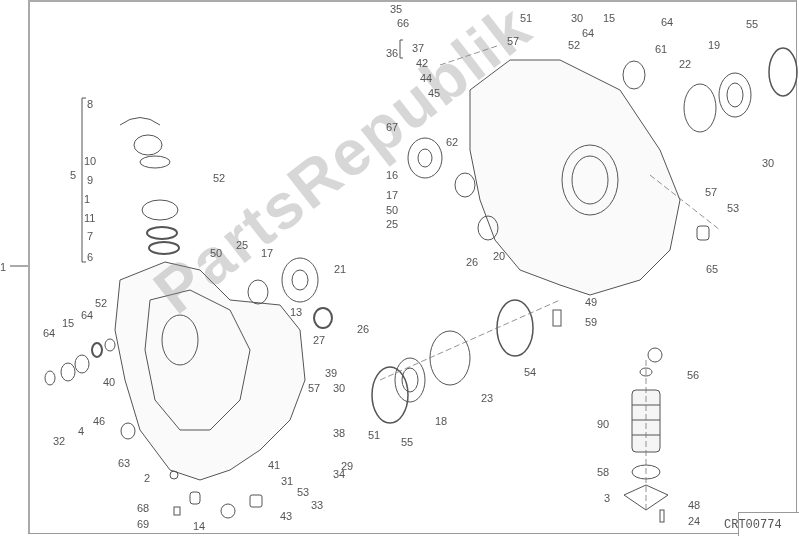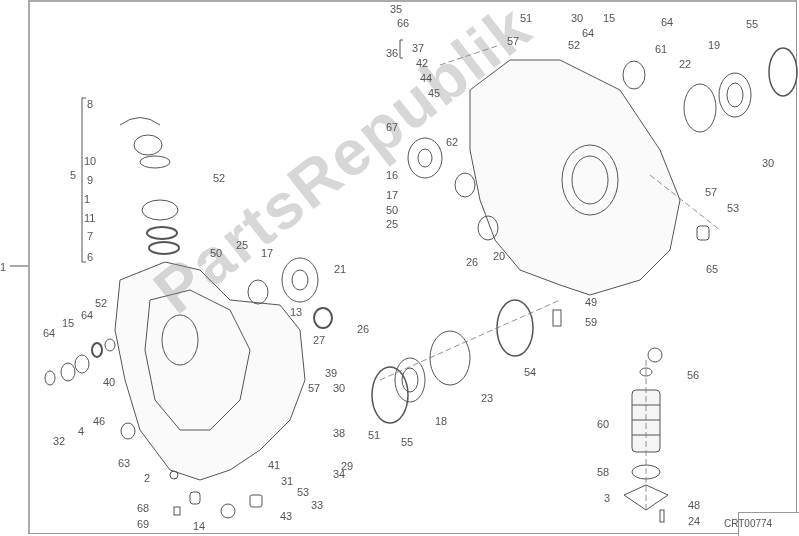--- a/index.html
+++ b/index.html
@@ -1,20 +1,20 @@
 <!DOCTYPE html>
 <html><head>
 <meta charset="utf-8">
 <style>
   html,body{margin:0;padding:0;background:#fff;}
   body{width:799px;height:536px;position:relative;overflow:hidden;font-family:"Liberation Sans",sans-serif;}
   .frame{position:absolute;left:28px;top:0;width:769px;height:534px;border-left:2px solid #aaa;border-top:2px solid #aaa;border-right:1px solid #999;box-sizing:border-box;}
   .frame-bottom{position:absolute;left:28px;top:533px;width:712px;height:1px;background:#999;}
   .code-box{position:absolute;left:738px;top:512px;width:61px;height:24px;border-left:1px solid #999;border-top:1px solid #999;background:#fff;box-sizing:border-box;}
-  .code-text{position:absolute;left:724px;top:518px;font-size:10px;color:#555;}
+  .code-text{position:absolute;left:724px;top:518px;font-size:12px;color:#555;font-family:Liberation Mono, monospace;}
   .lbl{position:absolute;font-size:11px;color:#555;line-height:11px;white-space:nowrap;}
   svg.art{position:absolute;left:0;top:0;}
   .watermark{position:absolute;left:140px;top:270px;font-size:64px;font-weight:bold;color:rgba(140,140,140,0.35);transform:rotate(-38deg);transform-origin:left top;letter-spacing:2px;}
 </style>
 </head>
 <body>
 
 <div class="frame"></div>
 <div class="frame-bottom"></div>
 
@@ -170,21 +170,21 @@
     <span class="lbl" style="left: 280px; top: 511px;">43</span>
     <span class="lbl" style="left: 144px; top: 473px;">2</span>
     <span class="lbl" style="left: 137px; top: 503px;">68</span>
     <span class="lbl" style="left: 137px; top: 519px;">69</span>
     <span class="lbl" style="left: 193px; top: 521px;">14</span>
     <span class="lbl" style="left: 401px; top: 437px;">55</span>
     <span class="lbl" style="left: 435px; top: 416px;">18</span>
     <span class="lbl" style="left: 481px; top: 393px; text-align: center;">23</span>
     <span class="lbl" style="left: 524px; top: 367px;">54</span>
     <span class="lbl" style="left: 687px; top: 370px;">56</span>
-    <span class="lbl" style="left: 597px; top: 419px;">60</span>
+    <span class="lbl" style="left: 597px; top: 419px;">90</span>
     <span class="lbl" style="left: 597px; top: 467px;">58</span>
     <span class="lbl" style="left: 604px; top: 493px;">3</span>
     <span class="lbl" style="left: 688px; top: 500px;">48</span>
     <span class="lbl" style="left: 688px; top: 516px;">24</span>
   </div>
 
 <div class="code-box"></div>
 <div class="code-text">CRT00774</div>
 
 </body></html>

